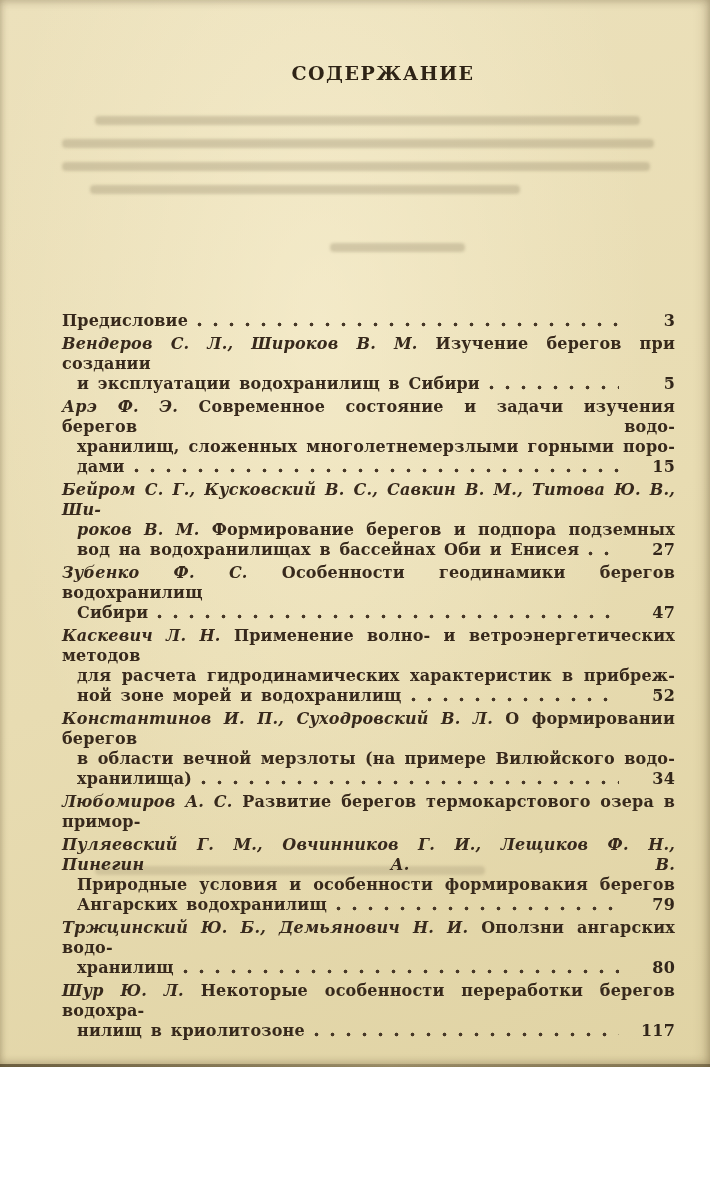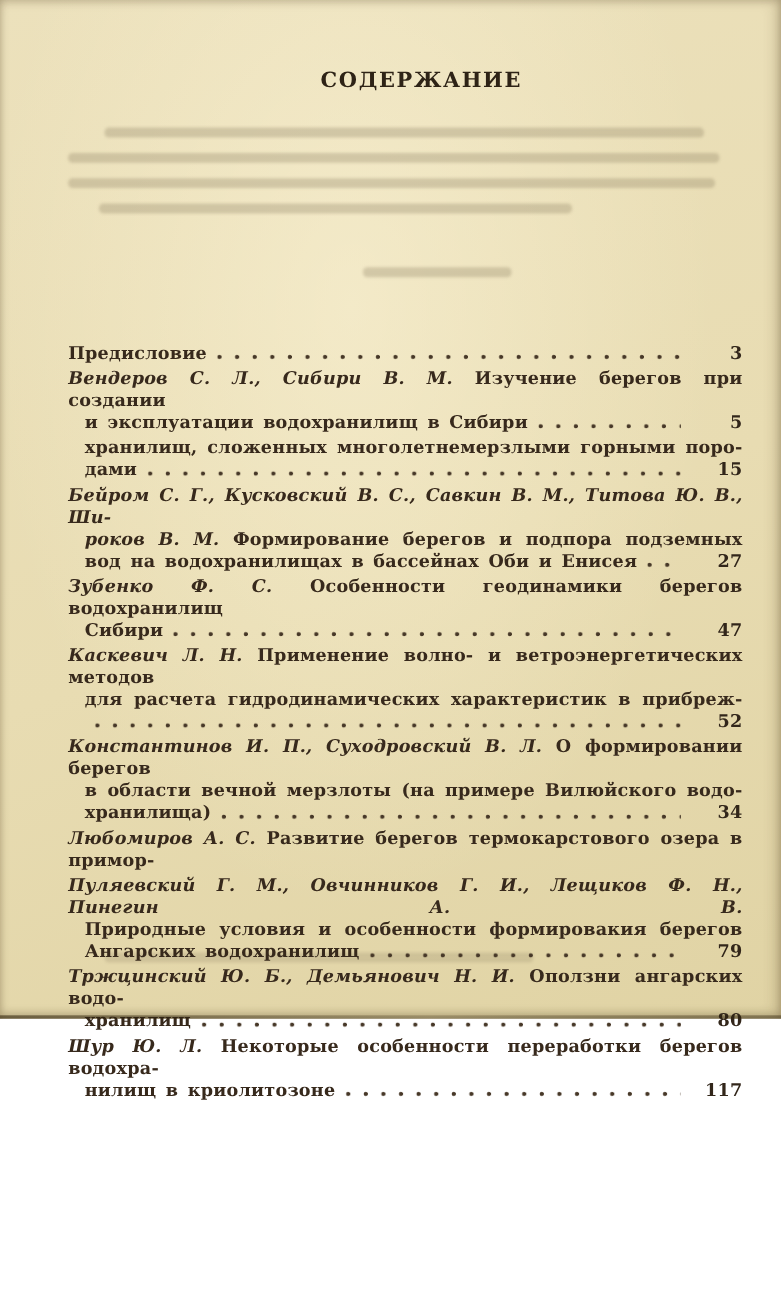--- a/index.html
+++ b/index.html
@@ -3,21 +3,21 @@
 <meta charset="utf-8">
 <style>
   html,body { margin:0; padding:0; }
   body {
     width:710px; height:1194px;
     font-family:"DejaVu Serif","Liberation Serif",serif;
     overflow:hidden;
   }
   .page {
     position:relative;
-    width:710px; height:926px;
+    width:710px; height:1067px;
     background:
       radial-gradient(ellipse at 45% 30%, rgba(255,248,222,.45) 0%, rgba(255,248,222,0) 60%),
       linear-gradient(160deg, #ece1bc 0%, #e8dcb2 55%, #e0d3a4 100%);
     box-shadow:
       inset 0 -4px 9px rgba(70,52,20,.28),
       inset -6px 0 12px rgba(70,52,20,.14),
       inset 0 3px 6px rgba(70,52,20,.10);
     color:#37291c;
   }
   .page::after {
@@ -76,28 +76,29 @@
 
   <div class="toc" id="toc">
       <div class="entry">
         <div class="line leaderline">
           <span class="txt"><span class="worktitle">Предисловие</span></span>
           <span class="leader"></span>
           <span class="pagenum">3</span>
         </div>
       </div>
       <div class="entry">
-        <div class="line fill"><span class="authors">Вендеров С. Л., Сибири В. М.</span><span class="worktitle"> Изучение берегов при создании</span></div>
+        <div class="line fill"><span class="authors">Вендеров С. Л., Широков В. М.</span><span class="worktitle"> Изучение берегов при создании</span></div>
         <div class="line indent leaderline">
           <span class="txt"><span class="worktitle">и эксплуатации водохранилищ в Сибири</span></span>
           <span class="leader"></span>
           <span class="pagenum">5</span>
         </div>
       </div>
       <div class="entry">
+        <div class="line fill"><span class="authors">Арэ Ф. Э.</span><span class="worktitle"> Современное состояние и задачи изучения берегов водо-</span></div>
         <div class="line indent fill"><span class="worktitle">хранилищ, сложенных многолетнемерзлыми горными поро-</span></div>
         <div class="line indent leaderline">
           <span class="txt"><span class="worktitle">дами</span></span>
           <span class="leader"></span>
           <span class="pagenum">15</span>
         </div>
       </div>
       <div class="entry">
         <div class="line fill"><span class="authors">Бейром С. Г., Кусковский В. С., Савкин В. М., Титова Ю. В., Ши-</span></div>
         <div class="line indent fill"><span class="authors">роков В. М.</span><span class="worktitle"> Формирование берегов и подпора подземных</span></div>
@@ -112,20 +113,21 @@
         <div class="line indent leaderline">
           <span class="txt"><span class="worktitle">Сибири</span></span>
           <span class="leader"></span>
           <span class="pagenum">47</span>
         </div>
       </div>
       <div class="entry">
         <div class="line fill"><span class="authors">Каскевич Л. Н.</span><span class="worktitle"> Применение волно- и ветроэнергетических методов</span></div>
         <div class="line indent fill"><span class="worktitle">для расчета гидродинамических характеристик в прибреж-</span></div>
         <div class="line indent leaderline">
+          <span class="txt"><span class="worktitle">ной зоне морей и водохранилищ</span></span>
           <span class="leader"></span>
           <span class="pagenum">52</span>
         </div>
       </div>
       <div class="entry">
         <div class="line fill"><span class="authors">Константинов И. П., Суходровский В. Л.</span><span class="worktitle"> О формировании берегов</span></div>
         <div class="line indent fill"><span class="worktitle">в области вечной мерзлоты (на примере Вилюйского водо-</span></div>
         <div class="line indent leaderline">
           <span class="txt"><span class="worktitle">хранилища)</span></span>
           <span class="leader"></span>

